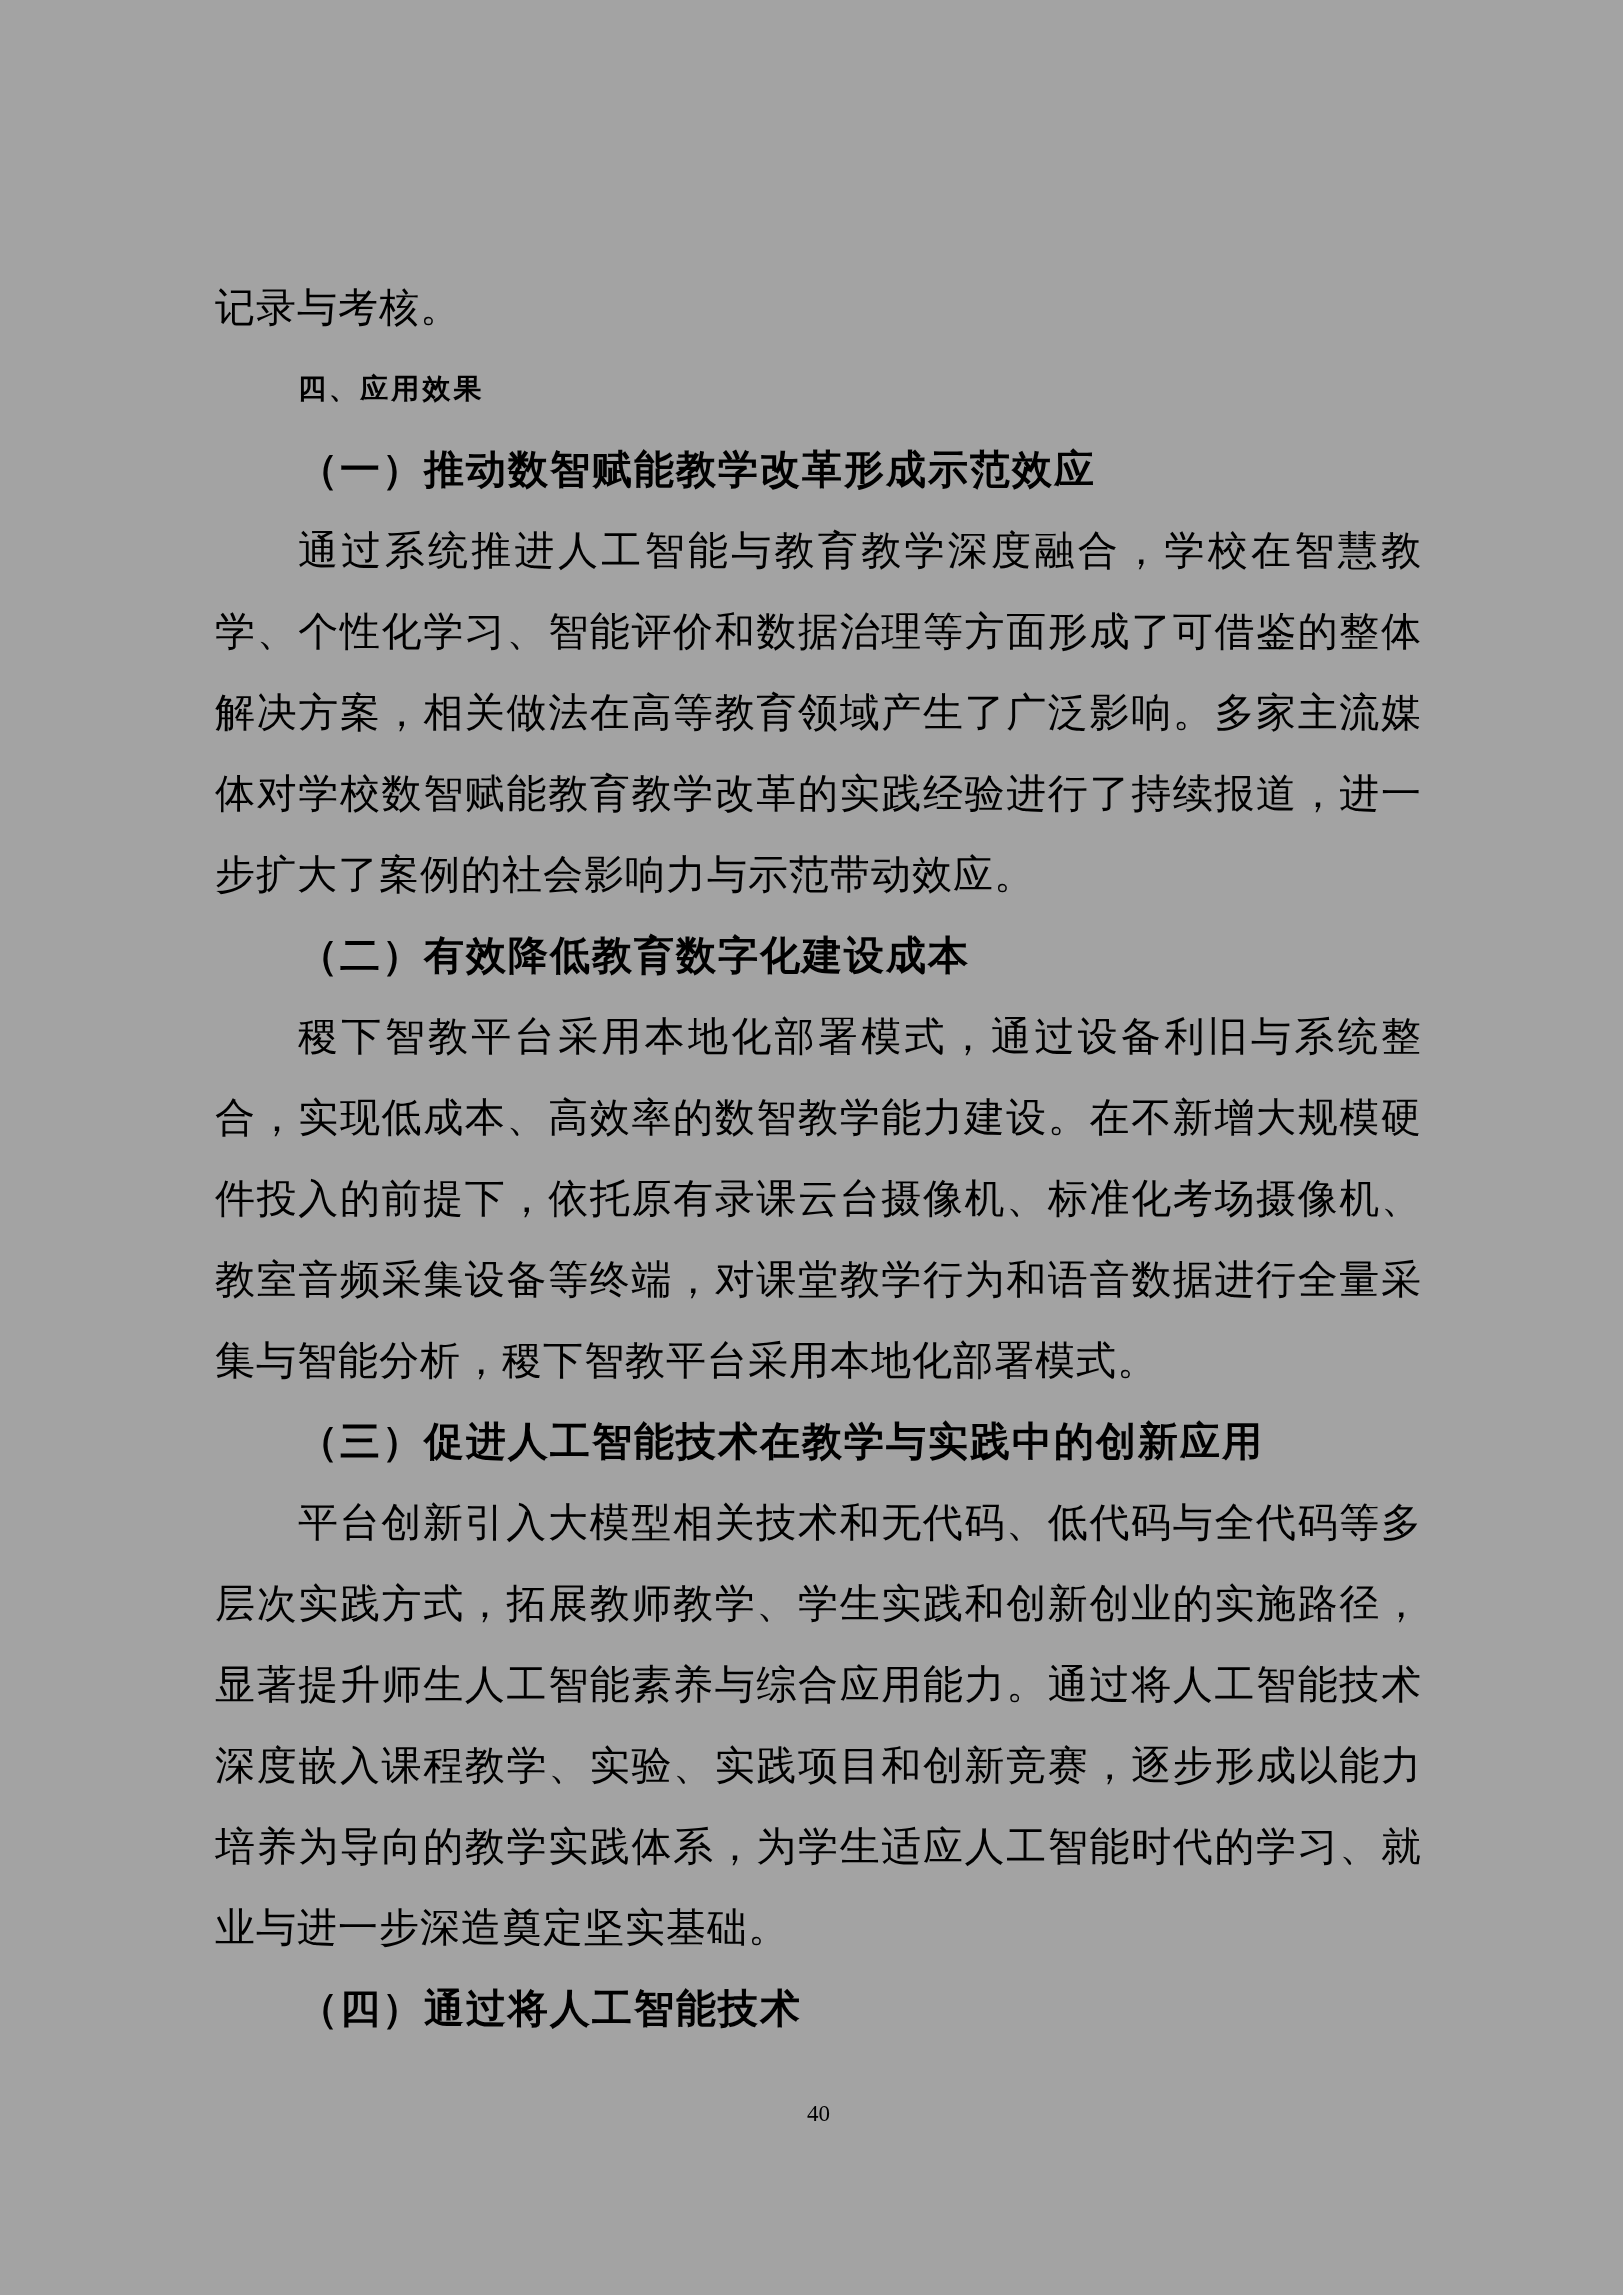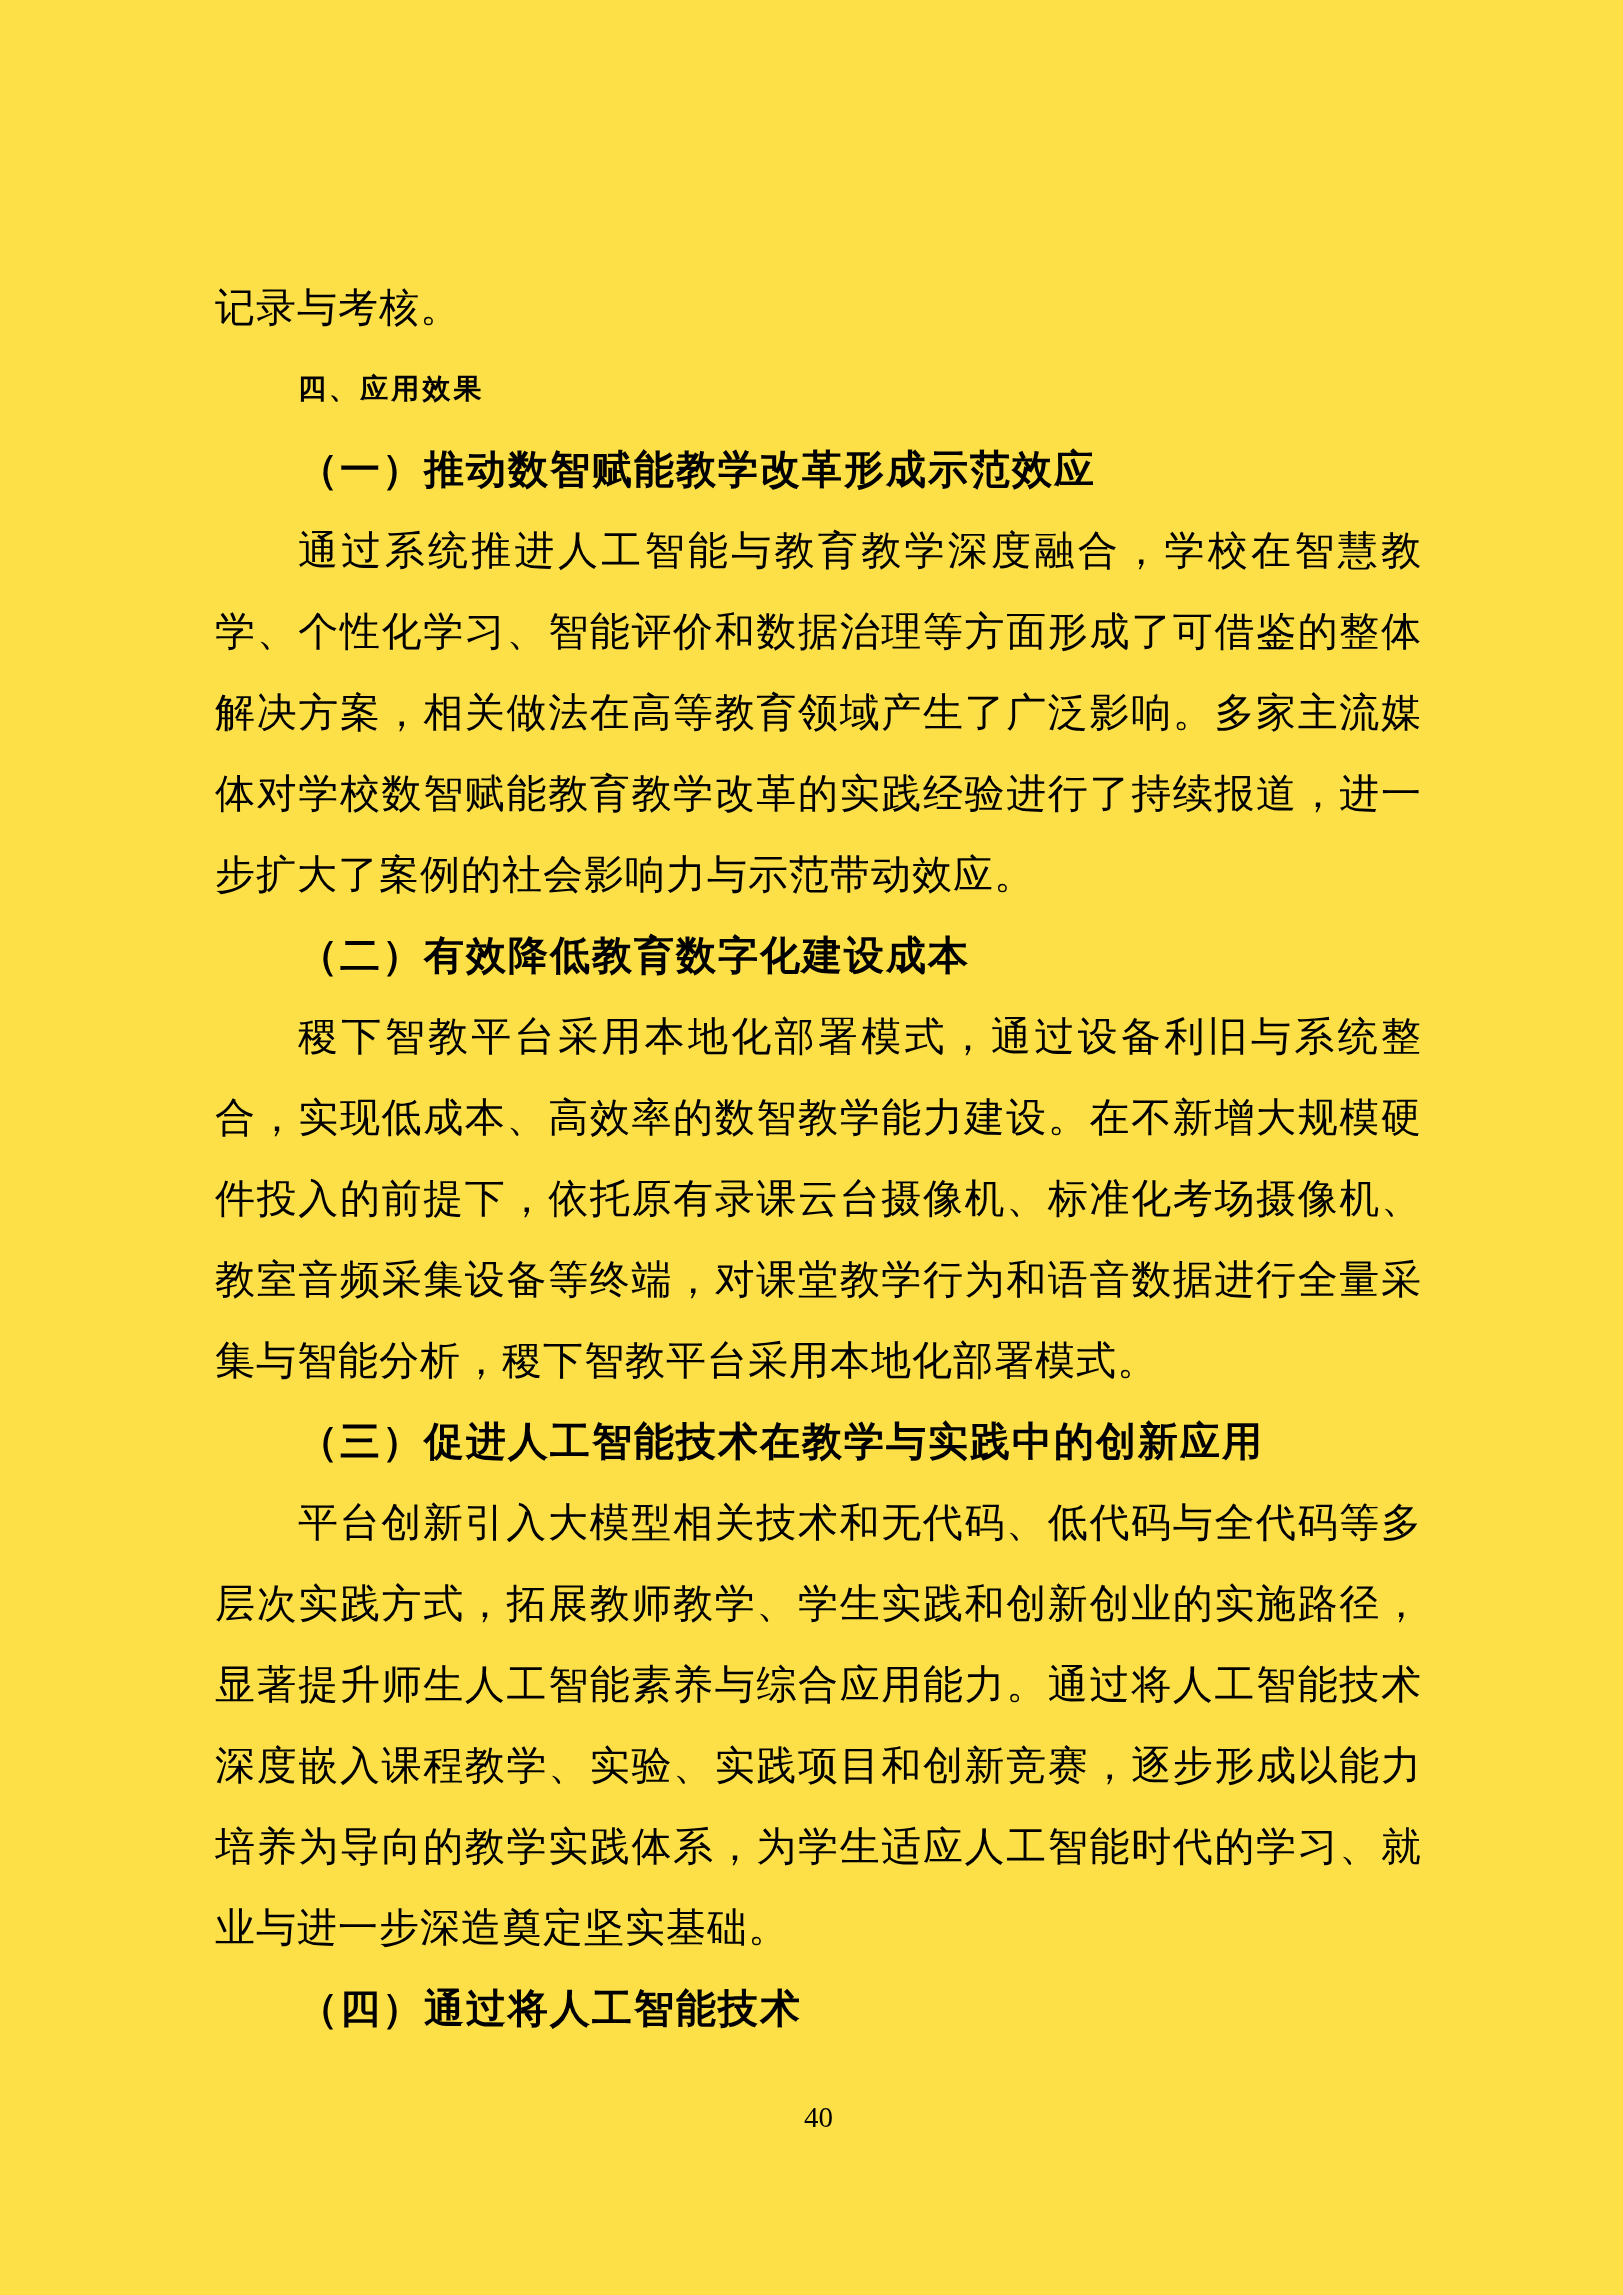--- a/index.html
+++ b/index.html
@@ -4,21 +4,21 @@
 <style>
   html, body {
     margin: 0;
     padding: 0;
     background: #ffffff;
   }
   .page {
     position: relative;
     width: 1623px;
     height: 2295px;
-    background: #fde047;
+    background: #a3a3a3;
     overflow: hidden;
   }
   .content {
     position: absolute;
     left: 215px;
     top: 267px;
     width: 1207px;
   }
   .l {
     height: 81px;
@@ -56,21 +56,21 @@
     padding-left: 83px;
     letter-spacing: 2px;
   }
   .footer {
     position: absolute;
     left: 215px;
     top: 2101px;
     width: 1207px;
     text-align: center;
     font-family: "Liberation Serif", "DejaVu Serif", serif;
-    font-size: 29px;
+    font-size: 23px;
     color: #000000;
   }
 </style>
 </head>
 <body>
 
 <div class="page">
   <div class="content">
     <div class="l end">记录与考核。</div>
     <div class="l h1">四、应用效果</div>

